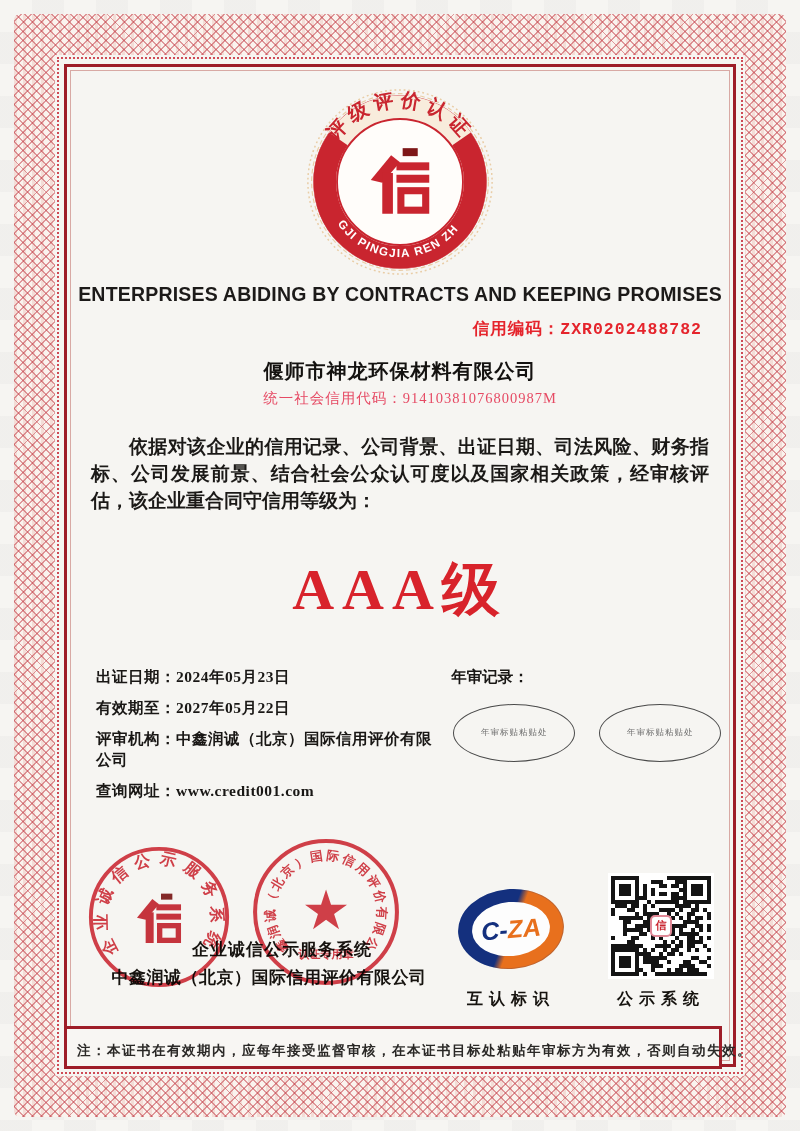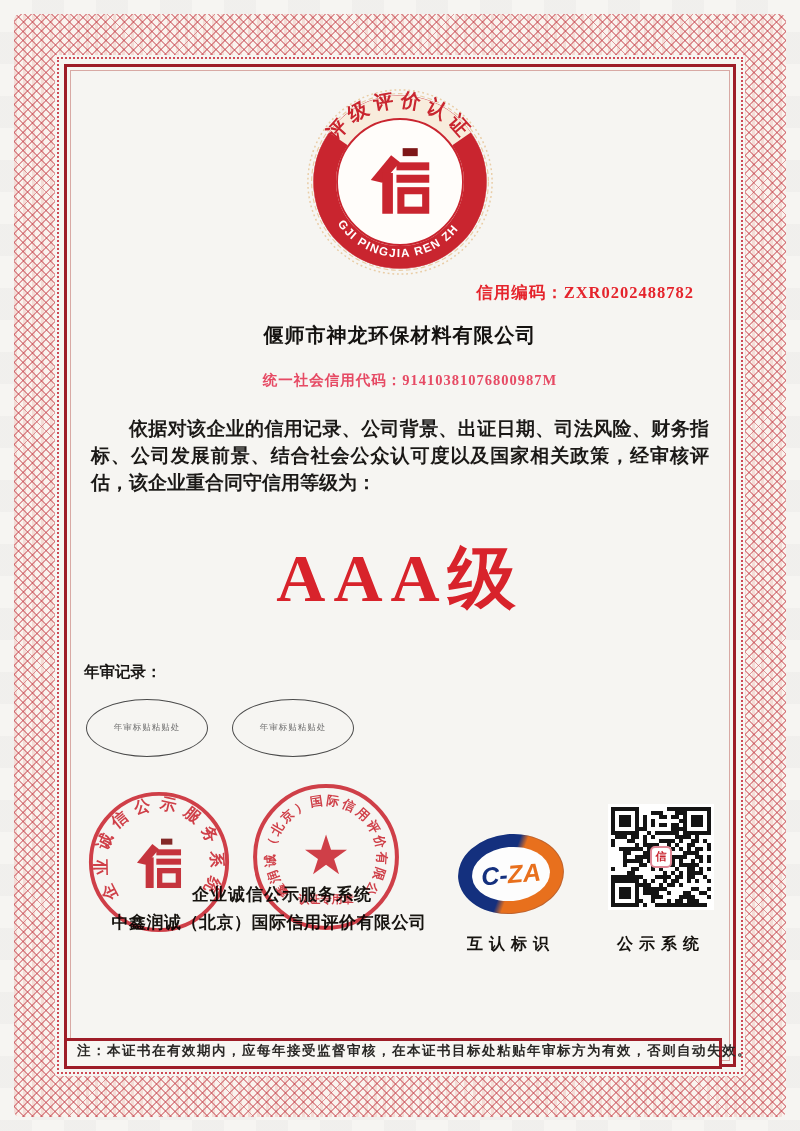--- a/index.html
+++ b/index.html
@@ -23,28 +23,28 @@
 
   .content { position:absolute; inset:72px; text-align:center; }
 
   
   .top-seal { margin-top:16px; }
 
   
   .title { font-size:60px; font-weight:900; color:#151312; letter-spacing:3px; line-height:1.05; margin-top:6px; }
   .subtitle { font-size:19.5px; font-weight:700; color:#1c1a19; letter-spacing:0.2px; margin-top:3px;
               font-family:"Liberation Sans","DejaVu Sans",sans-serif; }
-  .credit-code { text-align:right; padding-right:34px; margin-top:2px; font-size:16.5px; font-weight:800; color:#e5242c; letter-spacing:1px; }
+  .credit-code { text-align:right; padding-right:26px; margin-top:12px; font-size:16.5px; font-weight:800; color:#e5242c; letter-spacing:1px;font-family:Liberation Mono, monospace; }
   .company { font-size:20px; font-weight:900; color:#141210; letter-spacing:1px; margin-top:18px; }
-  .uscc { font-size:14.5px; font-weight:700; color:#e64a64; letter-spacing:1px; margin-top:22px;padding-left:20px; }
+  .uscc { font-size:14.5px; font-weight:400; color:#e64a64; letter-spacing:1px; margin-top:4px;padding-left:20px; }
 
   .body-text { width:618px; margin:26px auto 0; text-align:justify; text-justify:inter-ideograph;
                font-size:19px; font-weight:800; color:#1b1917; line-height:1.42; text-indent:2em; }
 
-  .grade { margin-top:36px; font-size:68px; font-weight:900; color:#d8232b; letter-spacing:8px; }
+  .grade { margin-top:36px; font-size:58px; font-weight:900; color:#d8232b; letter-spacing:8px; }
 
   
   .info-row { display:flex; margin-top:38px; text-align:left; }
   .info-col { width:56%; padding-left:24px; }
   .info-line { font-size:15.5px; font-weight:800; color:#191715; margin-bottom:10px; letter-spacing:0.5px; }
   .review-col { width:44%; }
   .review-label { font-size:15.5px; font-weight:800; color:#191715; text-align:left; padding-left:12px; }
   .ovals { display:flex; gap:24px; margin-top:16px; padding-left:14px; }
   .sticker-oval { width:122px; height:58px; border:1.5px solid #4a4a4a; border-radius:50%;
                   display:flex; align-items:center; justify-content:center; }
@@ -70,25 +70,25 @@
                font-style:italic; font-weight:900; font-size:25px; letter-spacing:0; }
   .cza-c { color:#14307e; } .cza-za { color:#e8701d; }
   .logo-label { margin-top:20px; font-size:16px; font-weight:900; color:#16130f; letter-spacing:6px; }
   .qr-wrap { position:relative; width:106px; height:106px; background:#fff; padding:3px; }
   .qr-grid { display:grid; grid-template-columns:repeat(25,1fr); grid-template-rows:repeat(25,1fr); width:100%; height:100%; }
   .qr-grid i { background:transparent; } .qr-grid i.on { background:#141414; }
   .qr-badge { position:absolute; left:50%; top:50%; transform:translate(-50%,-50%);
               width:22px; height:22px; background:#fff; border:2px solid #e08896; border-radius:5px;
               display:flex; align-items:center; justify-content:center;
               font-size:11px; font-weight:900; color:#c9252f; }
-  .qr-label { margin-top:24px; }
+  .qr-label { margin-top:10px; }
 
   
   .note-box { position:absolute; left:64px; right:78px; bottom:62px; border:3px solid #9e1d28;
-              background:#f8f6f3; padding:1px 10px 6px; }
+              background:#f8f6f3; padding:13px 10px 6px; }
   .note-text { font-size:13.5px; font-weight:800; color:#2a2826; letter-spacing:1.5px; text-align:center; white-space:nowrap; }
 </style>
 </head>
 <body>
 
 <div class="page">
   <div class="guilloche"></div>
   <div class="guilloche-cover"></div>
   <div class="frame-line"></div>
   <div class="frame-line2"></div>
@@ -123,31 +123,38 @@
       <text font-size="21" font-weight="bold" fill="#c9252f" letter-spacing="6">
         <textPath href="#arcTop" startOffset="50%" text-anchor="middle">评级评价认证</textPath>
       </text>
       <text font-size="12.5" font-weight="bold" fill="#ffffff" letter-spacing="1.5" font-family="Liberation Sans, DejaVu Sans, sans-serif">
         <textPath href="#arcBottom" startOffset="50%" text-anchor="middle">PINGJI PINGJIA REN ZHENG</textPath>
       </text>
       <use href="#xin-logo" x="67" y="60" width="66" height="74"></use>
     </svg>
 
     
+    <div class="subtitle">ENTERPRISES ABIDING BY CONTRACTS AND KEEPING PROMISES</div>
     <div class="credit-code"><span>信用编码：</span><span>ZXR0202488782</span></div>
 
     <div class="company">偃师市神龙环保材料有限公司</div>
     <div class="uscc"><span>统一社会信用代码：</span><span>91410381076800987M</span></div>
 
     <div class="body-text">依据对该企业的信用记录、公司背景、出证日期、司法风险、财务指标、公司发展前景、结合社会公众认可度以及国家相关政策，经审核评估，该企业重合同守信用等级为：</div>
 
     <div class="grade">AAA级</div>
 
     
     <div class="info-row">
+      <div class="info-col">
+        <div class="info-line"><span>出证日期：</span><span>2024年05月23日</span></div>
+        <div class="info-line"><span>有效期至：</span><span>2027年05月22日</span></div>
+        <div class="info-line"><span>评审机构：</span><span>中鑫润诚（北京）国际信用评价有限公司</span></div>
+        <div class="info-line"><span>查询网址：</span><span>www.credit001.com</span></div>
+      </div>
       <div class="review-col">
         <div class="review-label">年审记录：</div>
         <div class="ovals">
           <div class="sticker-oval">
               <span>年审标贴粘贴处</span>
             </div>
           <div class="sticker-oval">
               <span>年审标贴粘贴处</span>
             </div>
         </div>

